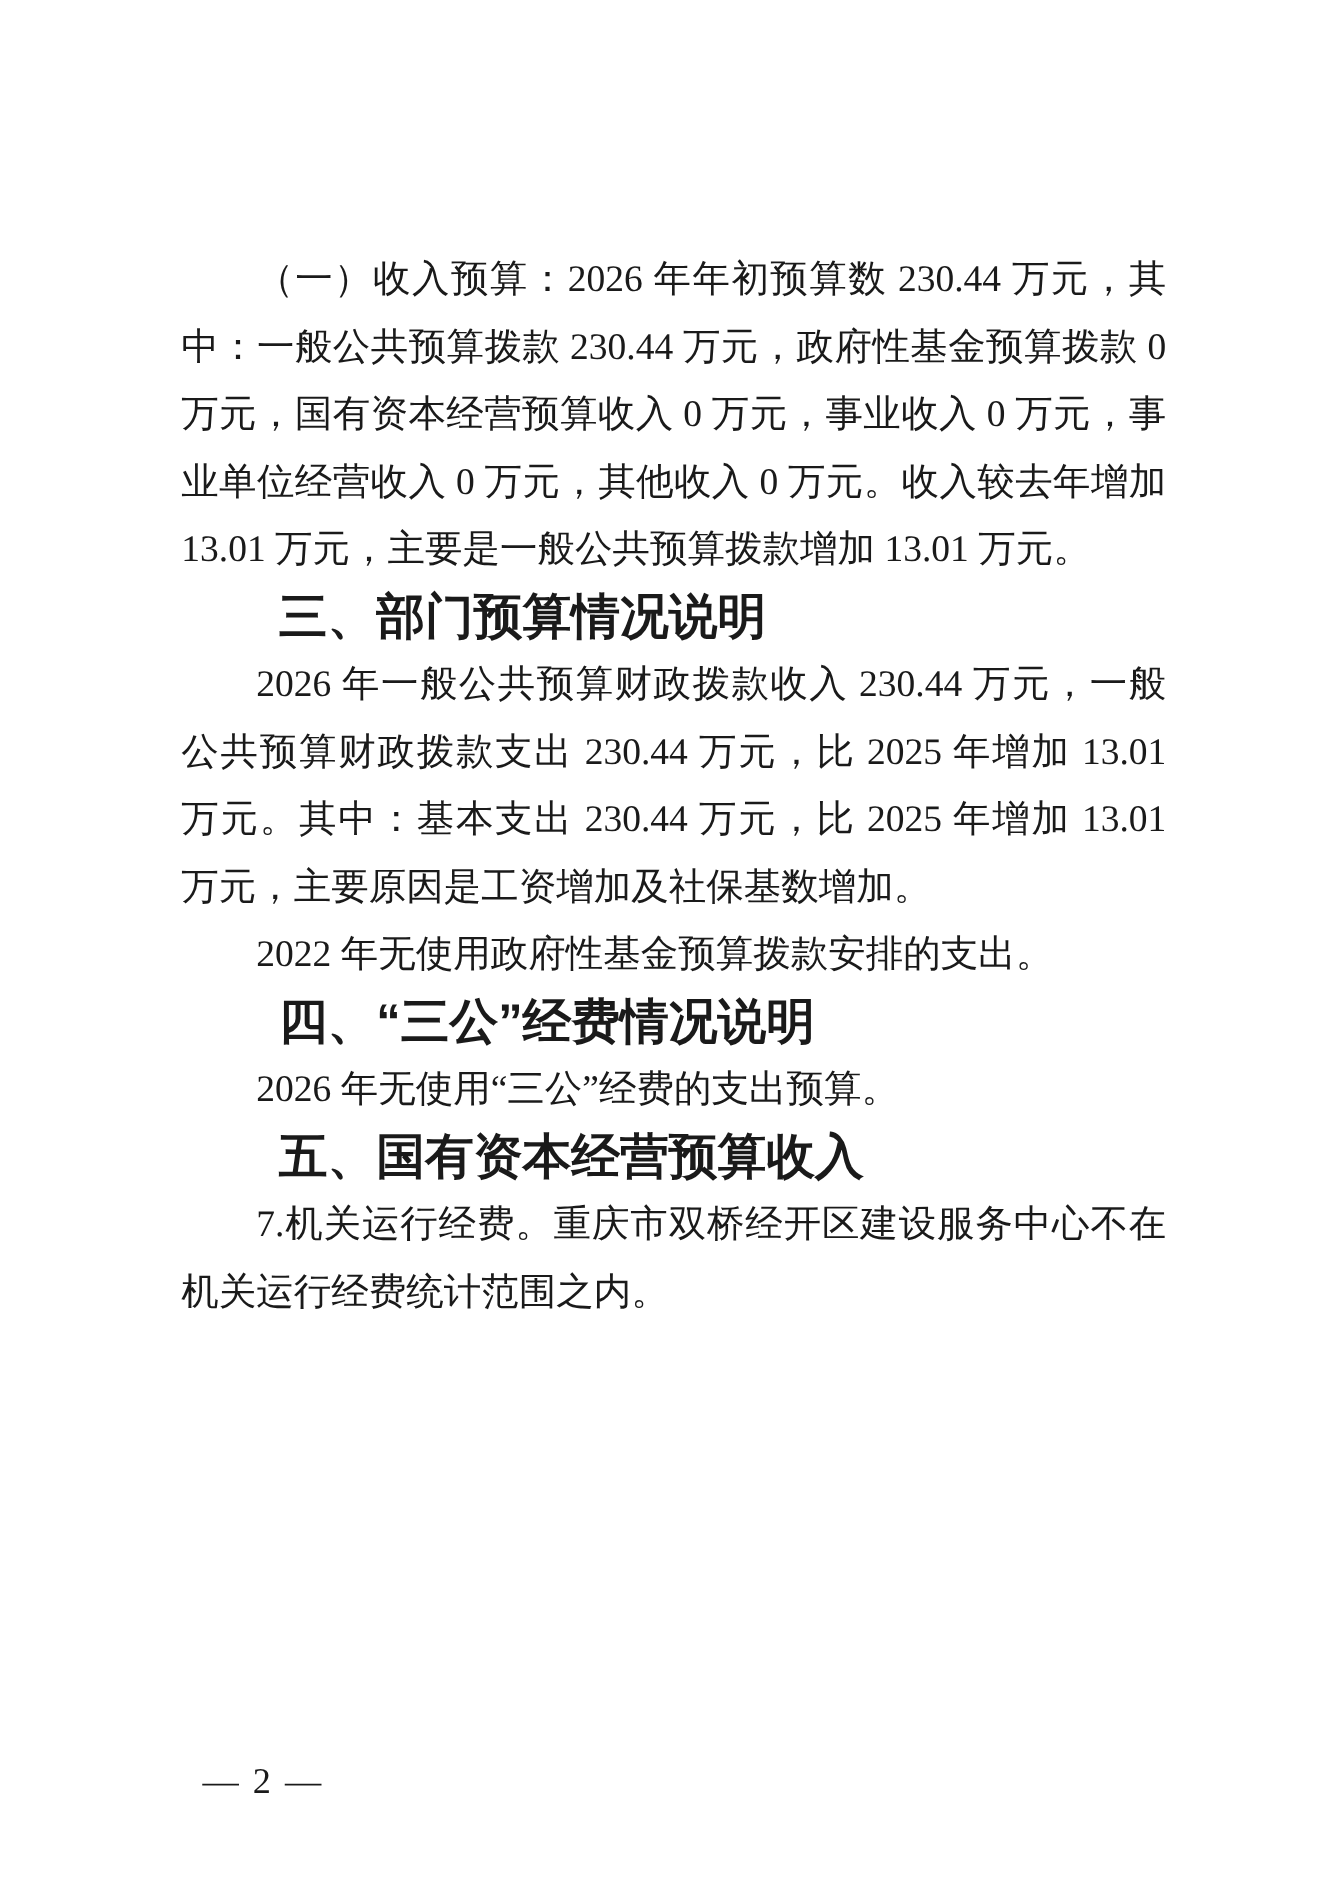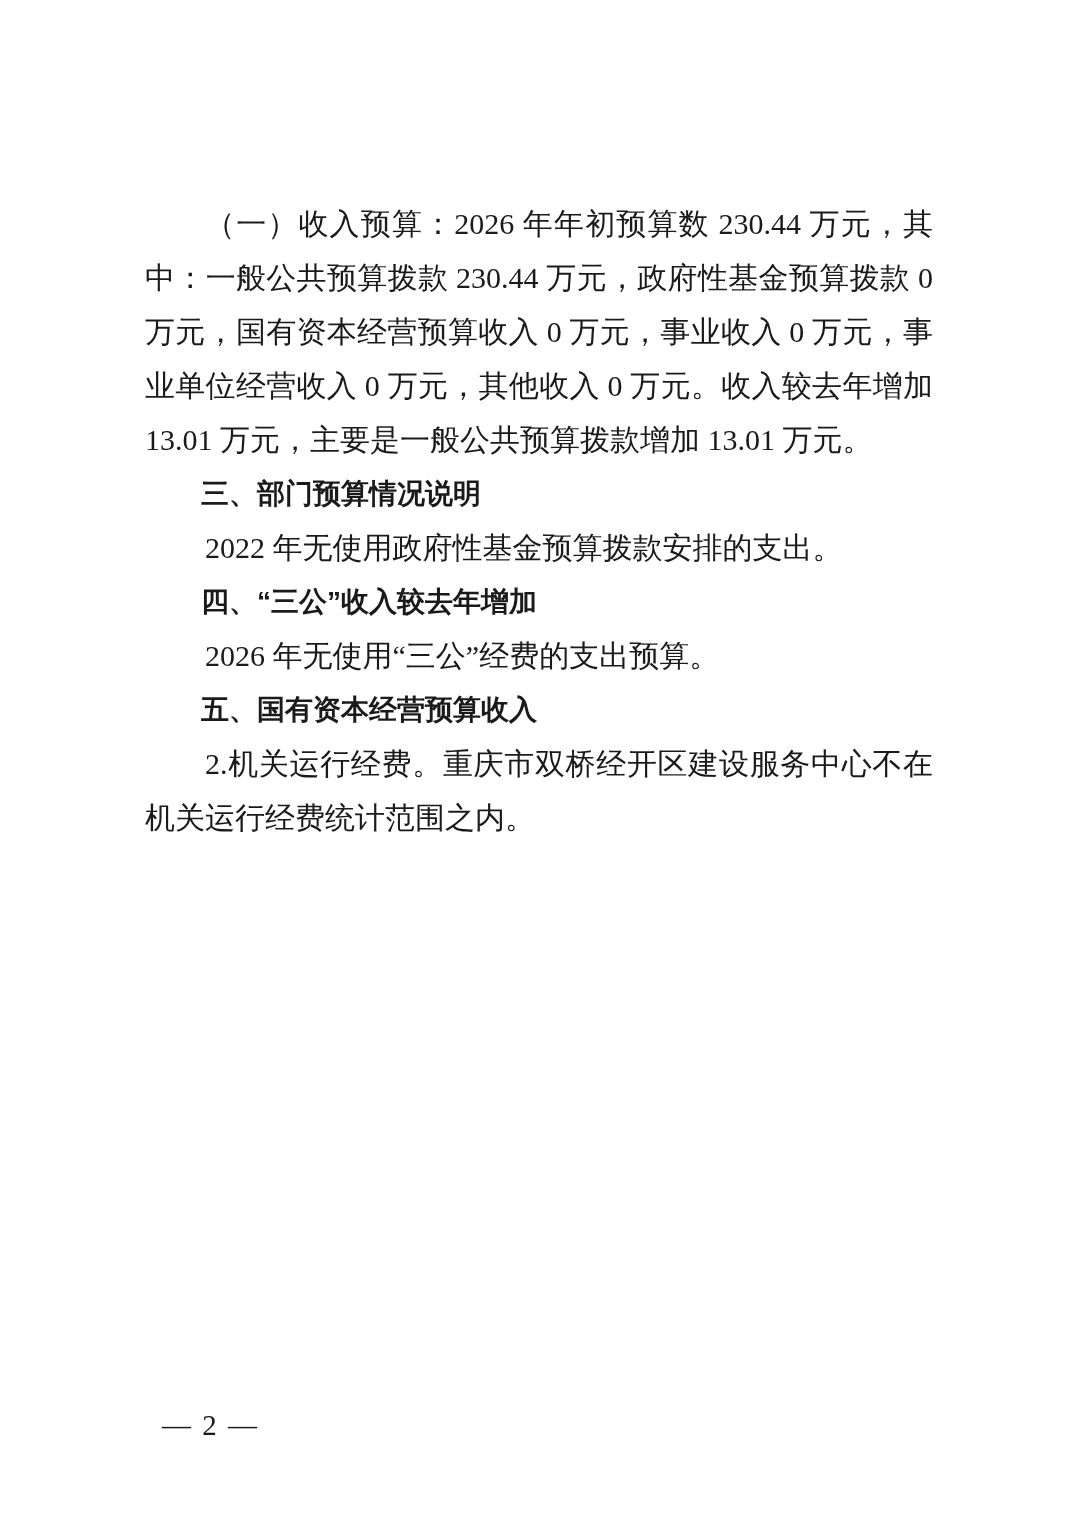--- a/index.html
+++ b/index.html
@@ -26,21 +26,21 @@
     text-justify: inter-character;
   }
   .content p.body {
     text-indent: 2em;
     margin: 0;
     font-family: "Liberation Serif", "DejaVu Serif", serif;
   }
   .content h2.heading {
     text-indent: 2em;
     margin: 0;
-    font-size: 28px;
+    font-size: 39px;
     line-height: 54px;
     font-weight: 700;
     text-align: left;
     font-family: "Liberation Sans", "DejaVu Sans", sans-serif;
   }
   .footer {
     position: absolute;
     left: 162px;
     top: 1405px;
     font-size: 29px;
@@ -50,21 +50,22 @@
     font-family: "Liberation Serif", "DejaVu Serif", serif;
   }
 </style>
 </head>
 <body>
 
 <div class="page">
   <div class="content">
     <p class="body">（一）收入预算：2026 年年初预算数 230.44 万元，其中：一般公共预算拨款 230.44 万元，政府性基金预算拨款 0 万元，国有资本经营预算收入 0 万元，事业收入 0 万元，事业单位经营收入 0 万元，其他收入 0 万元。收入较去年增加 13.01 万元，主要是一般公共预算拨款增加 13.01 万元。</p>
     <h2 class="heading">三、部门预算情况说明</h2>
+    <p class="body">2026 年一般公共预算财政拨款收入 230.44 万元，一般公共预算财政拨款支出 230.44 万元，比 2025 年增加 13.01 万元。其中：基本支出 230.44 万元，比 2025 年增加 13.01 万元，主要原因是工资增加及社保基数增加。</p>
     <p class="body">2022 年无使用政府性基金预算拨款安排的支出。</p>
-    <h2 class="heading">四、“三公”收入较去年增加</h2>
+    <h2 class="heading">四、“三公”经费情况说明</h2>
     <p class="body">2026 年无使用“三公”经费的支出预算。</p>
     <h2 class="heading">五、国有资本经营预算收入</h2>
-    <p class="body">2.机关运行经费。重庆市双桥经开区建设服务中心不在机关运行经费统计范围之内。</p>
+    <p class="body">7.机关运行经费。重庆市双桥经开区建设服务中心不在机关运行经费统计范围之内。</p>
   </div>
 
   <div class="footer">— 2 —</div>
 </div>
 
 </body></html>

